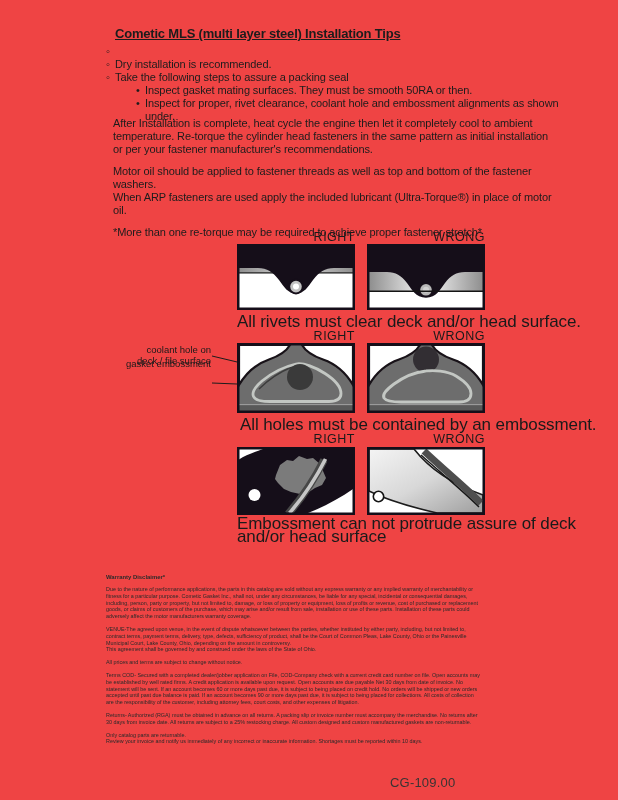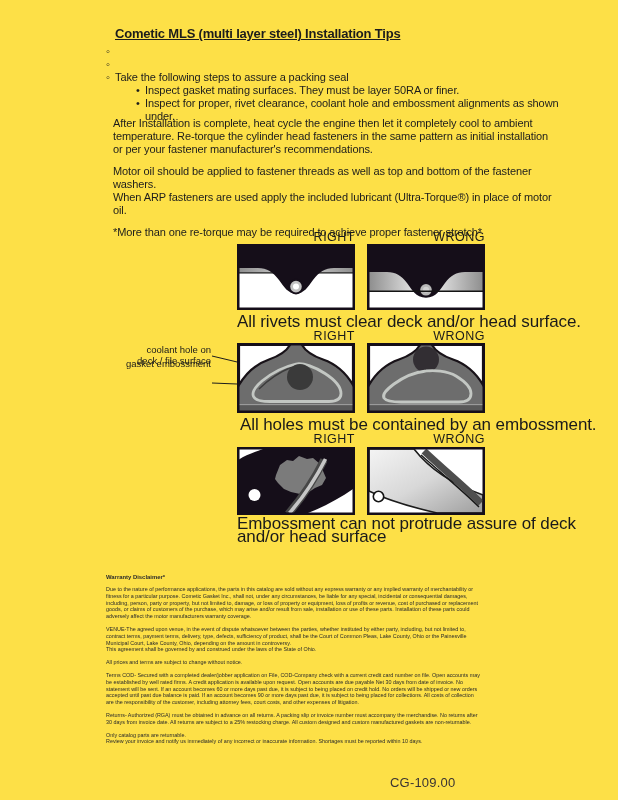--- a/index.html
+++ b/index.html
@@ -1,16 +1,16 @@
 <!DOCTYPE html>
 <html><head>
 <meta charset="utf-8">
 <style>
   html,body{margin:0;padding:0;background:#ffffff;}
-  .page{position:relative;width:618px;height:800px;background:#fde047;overflow:hidden;
+  .page{position:relative;width:618px;height:800px;background:#ef4444;overflow:hidden;
         font-family:"Liberation Sans",sans-serif;color:#1c1c1c;}
   .abs{position:absolute;}
   .preline{white-space:pre-line;}
   .doc-title{font-size:13px;font-weight:bold;text-decoration:underline;letter-spacing:-0.2px;}
   .bullet-row{display:flex;font-size:11px;line-height:13px;letter-spacing:-0.1px;}
   .bullet-row .marker{width:9px;flex:0 0 9px;text-align:left;}
   .bullet-row.lvl2{margin-left:30px;}
   .section-head{font-size:12px;font-weight:bold;margin:0 0 5px 0;}
   .body-par{font-size:11px;line-height:13px;letter-spacing:-0.1px;margin:0 0 9px 0;}
   .fig-label{width:118px;text-align:right;font-size:12.5px;letter-spacing:0.5px;color:#1a1a1a;}
@@ -29,28 +29,29 @@
 <div class="page">
 
   <div class="abs doc-title" style="left:115px;top:26px;">Cometic MLS (multi layer steel) Installation Tips</div>
 
   <div class="abs" style="left:106px;top:45px;width:460px;">
     <div class="bullet-row">
       <span class="marker">◦</span>
     </div>
     <div class="bullet-row">
       <span class="marker">◦</span>
+      <span>Dry installation is recommended.</span>
     </div>
     <div class="bullet-row">
       <span class="marker">◦</span>
       <span>Take the following steps to assure a packing seal</span>
     </div>
     <div class="bullet-row lvl2">
       <span class="marker">•</span>
-      <span>Inspect gasket mating surfaces.  They must be layer 50RA or finer.</span>
+      <span>Inspect gasket mating surfaces.  They must be smooth 50RA or then.</span>
     </div>
     <div class="bullet-row lvl2">
       <span class="marker">•</span>
       <span>Inspect for proper, rivet clearance, coolant hole and embossment alignments as shown under.</span>
     </div>
   </div>
 
   <div class="abs" style="left:113px;top:117px;width:445px;">
     <p class="body-par preline">After Installation is complete, heat cycle the engine then let it completely cool to ambient
 temperature. Re-torque the cylinder head fasteners in the same pattern as initial installation

